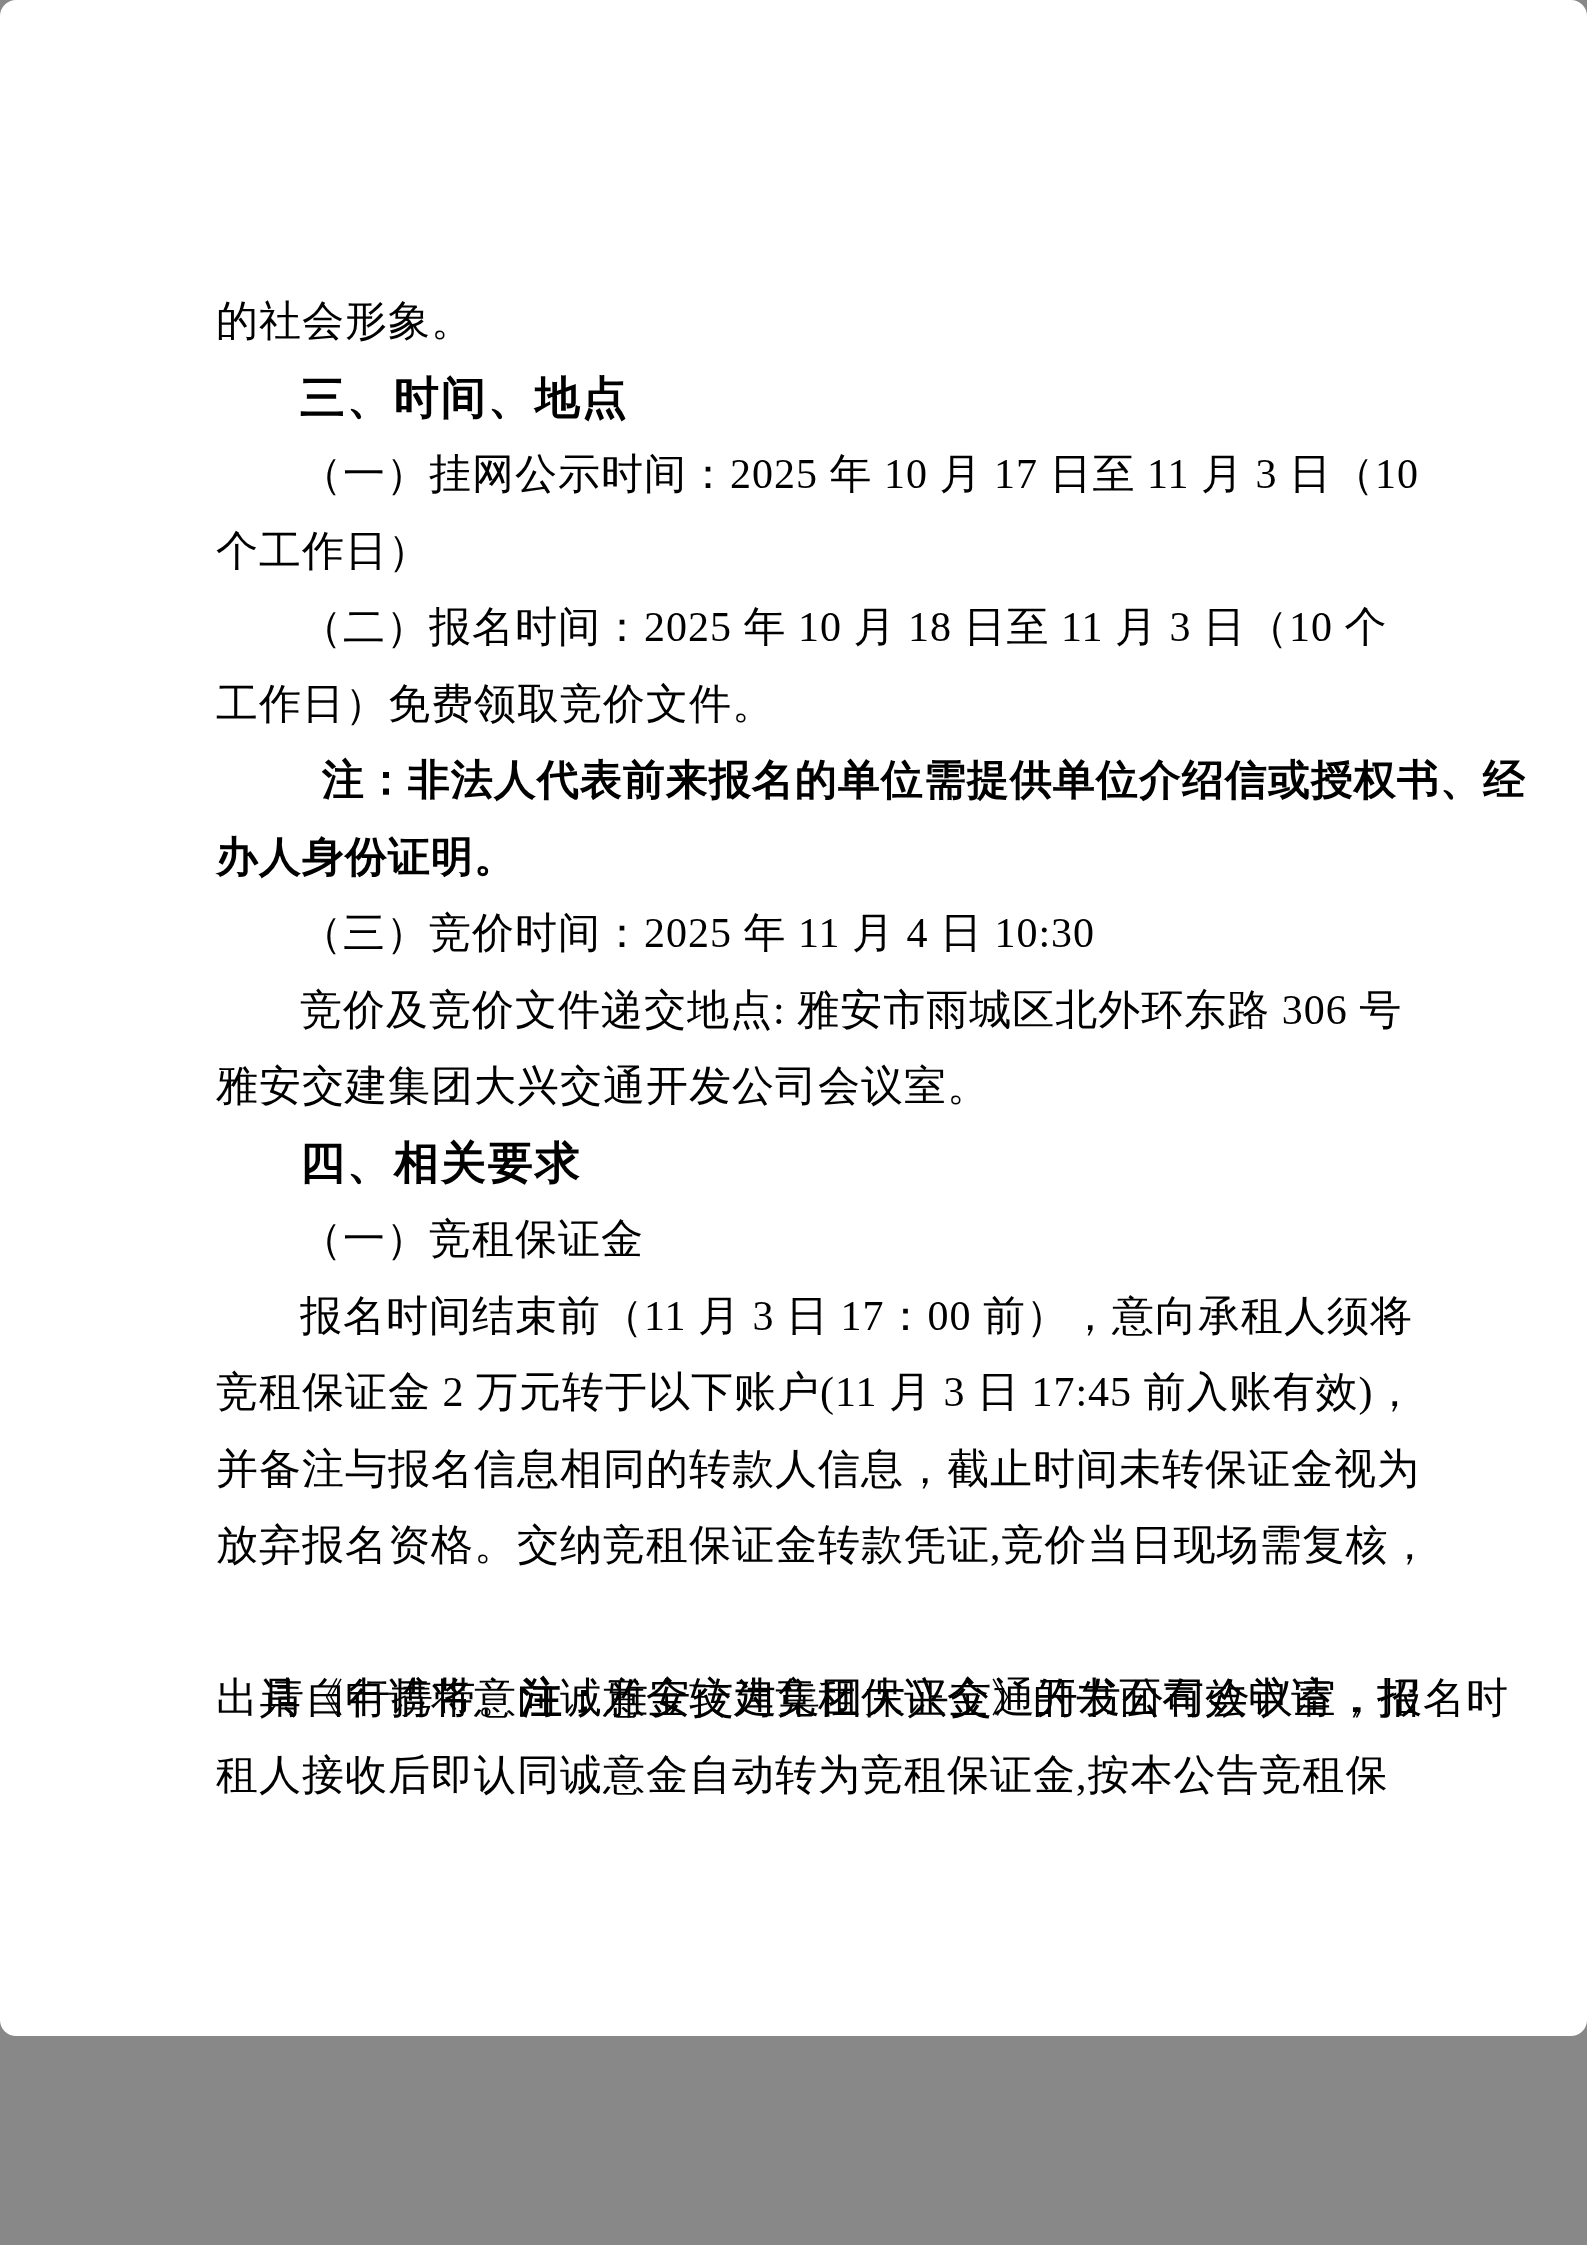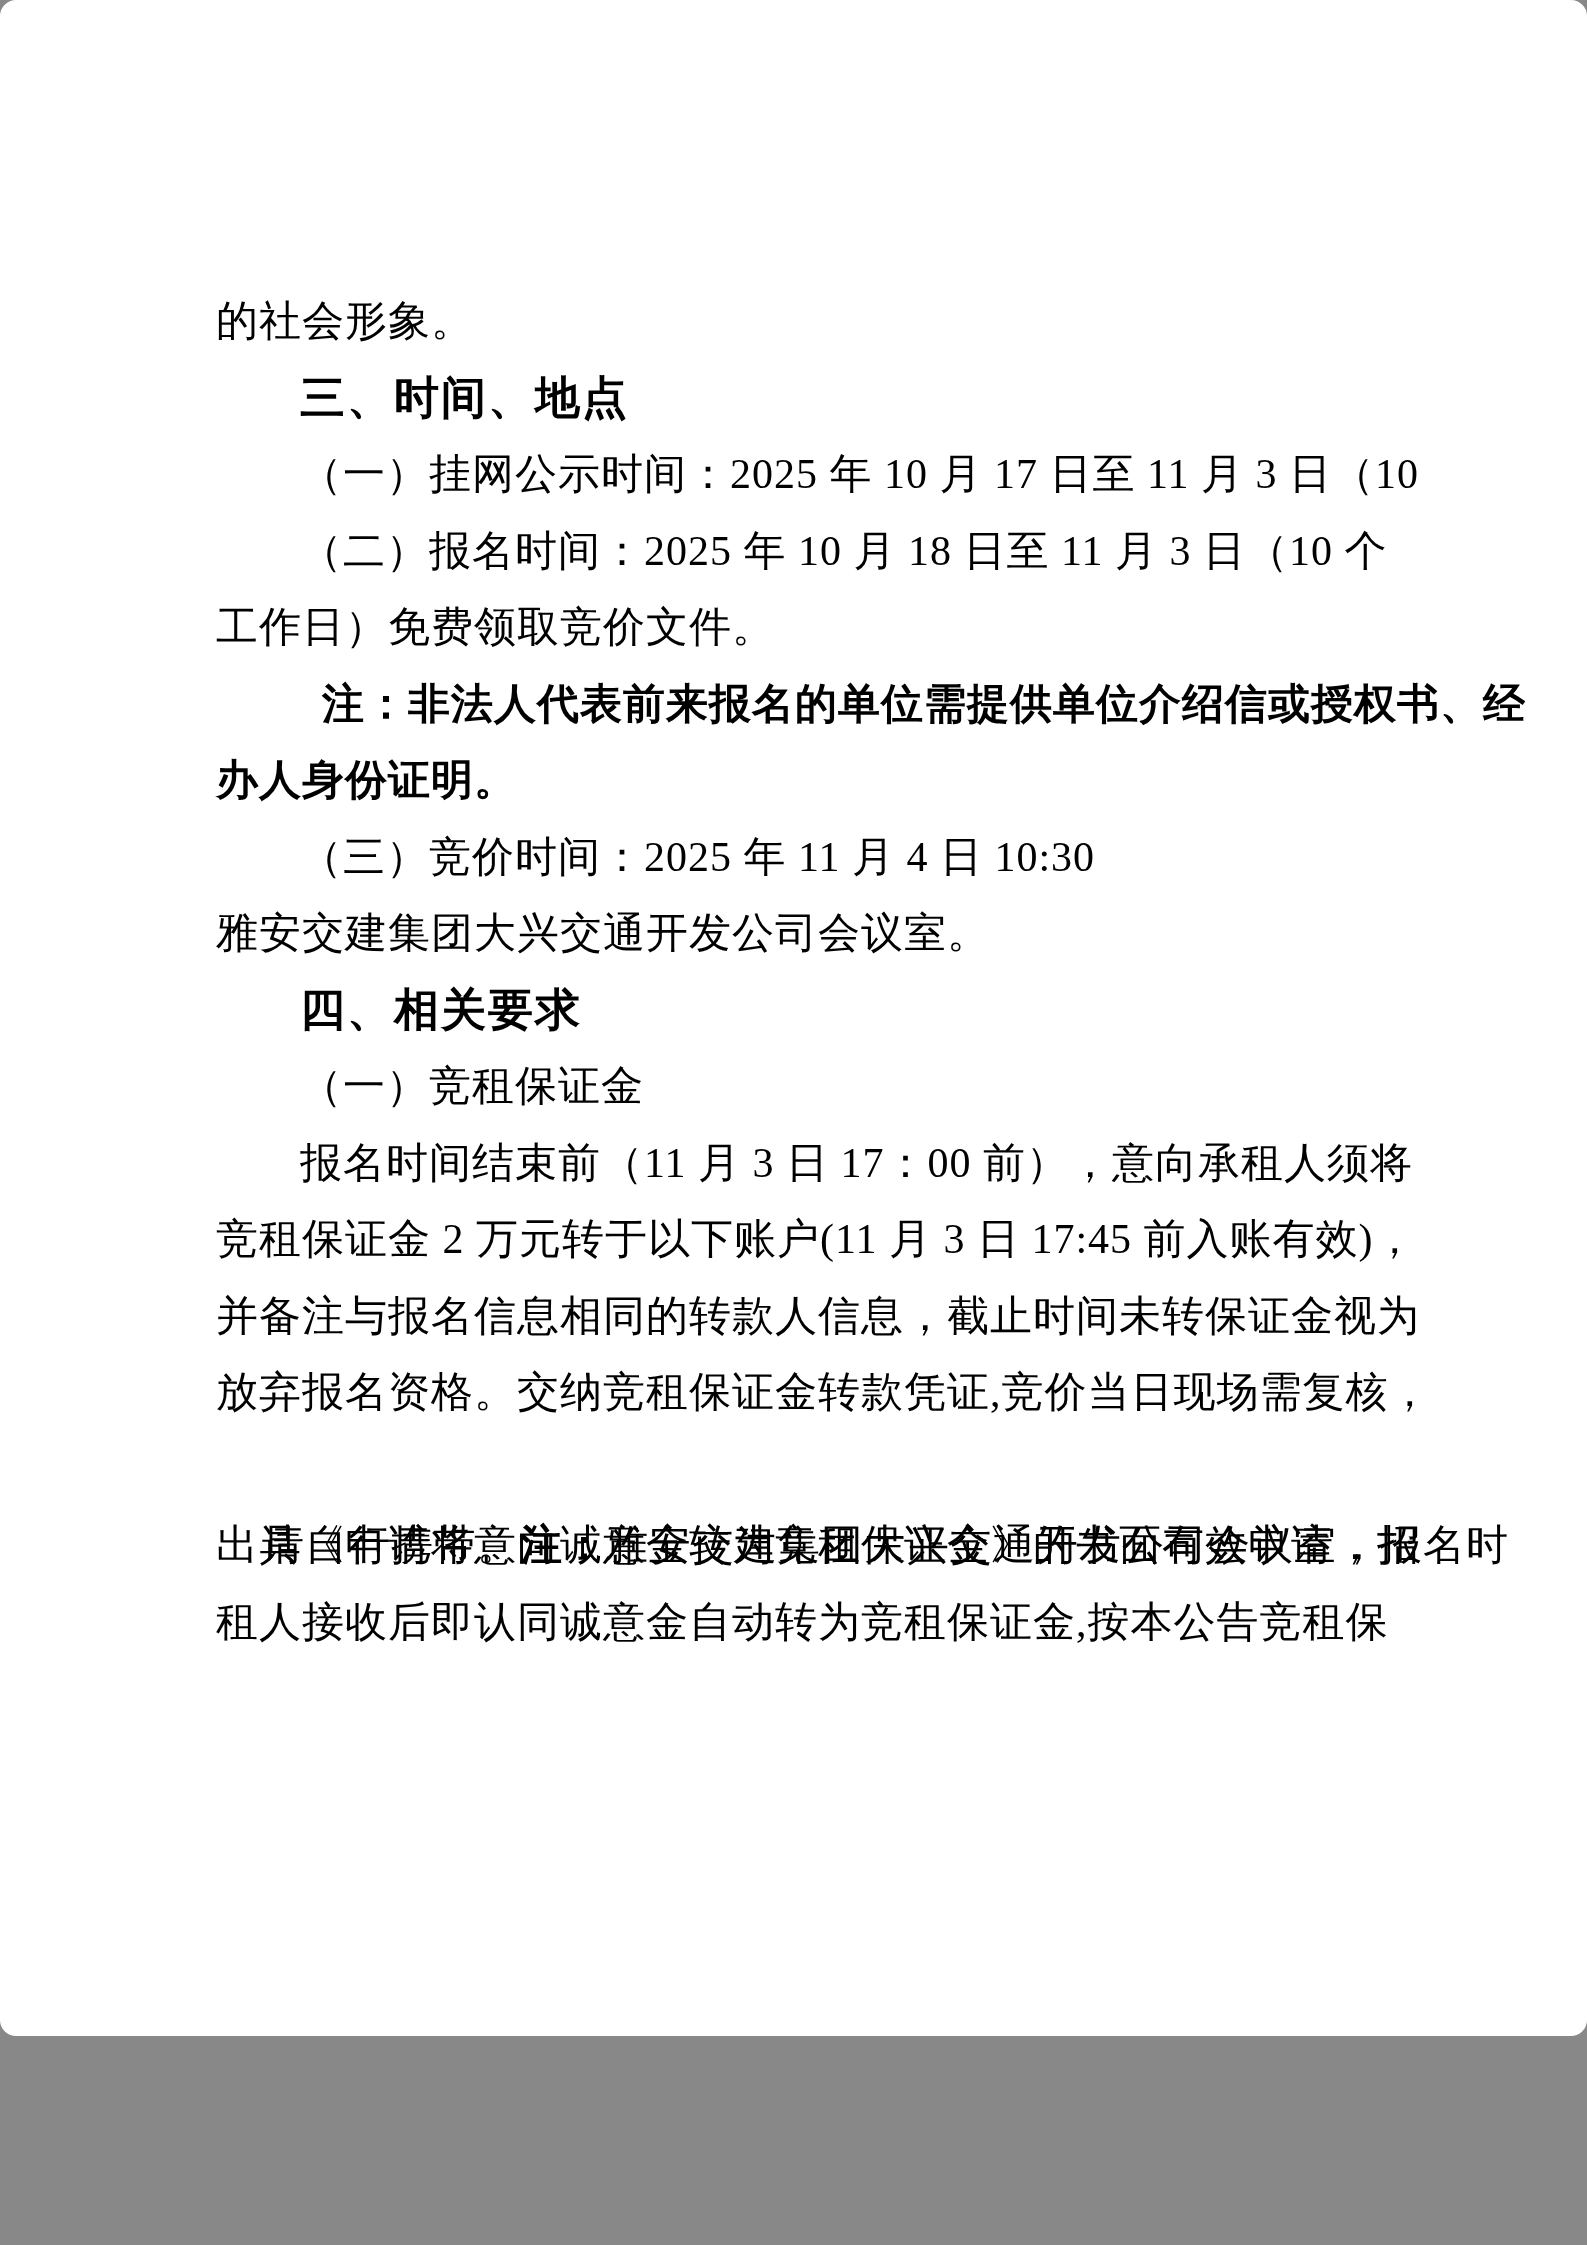--- a/index.html
+++ b/index.html
@@ -48,30 +48,32 @@
 </head>
 <body>
 
 <div class="page">
 
   <div class="line">的社会形象。</div>
 
   <div class="line heading indent">三、时间、地点</div>
 
   <div class="line indent">（一）挂网公示时间：2025 年 10 月 17 日至 11 月 3 日（10</div>
+  <div class="line">个工作日）</div>
 
   <div class="line indent">（二）报名时间：2025 年 10 月 18 日至 11 月 3 日（10 个</div>
   <div class="line">工作日）免费领取竞价文件。</div>
 
 
   <div class="line bold-cjk note-indent">注：非法人代表前来报名的单位需提供单位介绍信或授权书、经</div>
   <div class="line bold-cjk">办人身份证明。</div>
 
   <div class="line indent">（三）竞价时间：2025 年 11 月 4 日 10:30</div>
 
+  <div class="line indent">竞价及竞价文件递交地点: 雅安市雨城区北外环东路 306 号</div>
   <div class="line">雅安交建集团大兴交通开发公司会议室。</div>
 
   <div class="line heading indent">四、相关要求</div>
 
   <div class="line indent">（一）竞租保证金</div>
 
   <div class="line indent">报名时间结束前（11 月 3 日 17：00 前），意向承租人须将</div>
   <div class="line">竞租保证金 2 万元转于以下账户(11 月 3 日 17:45 前入账有效)，</div>
   <div class="line">并备注与报名信息相同的转款人信息，截止时间未转保证金视为</div>
   <div class="line">放弃报名资格。交纳竞租保证金转款凭证,竞价当日现场需复核，</div>

